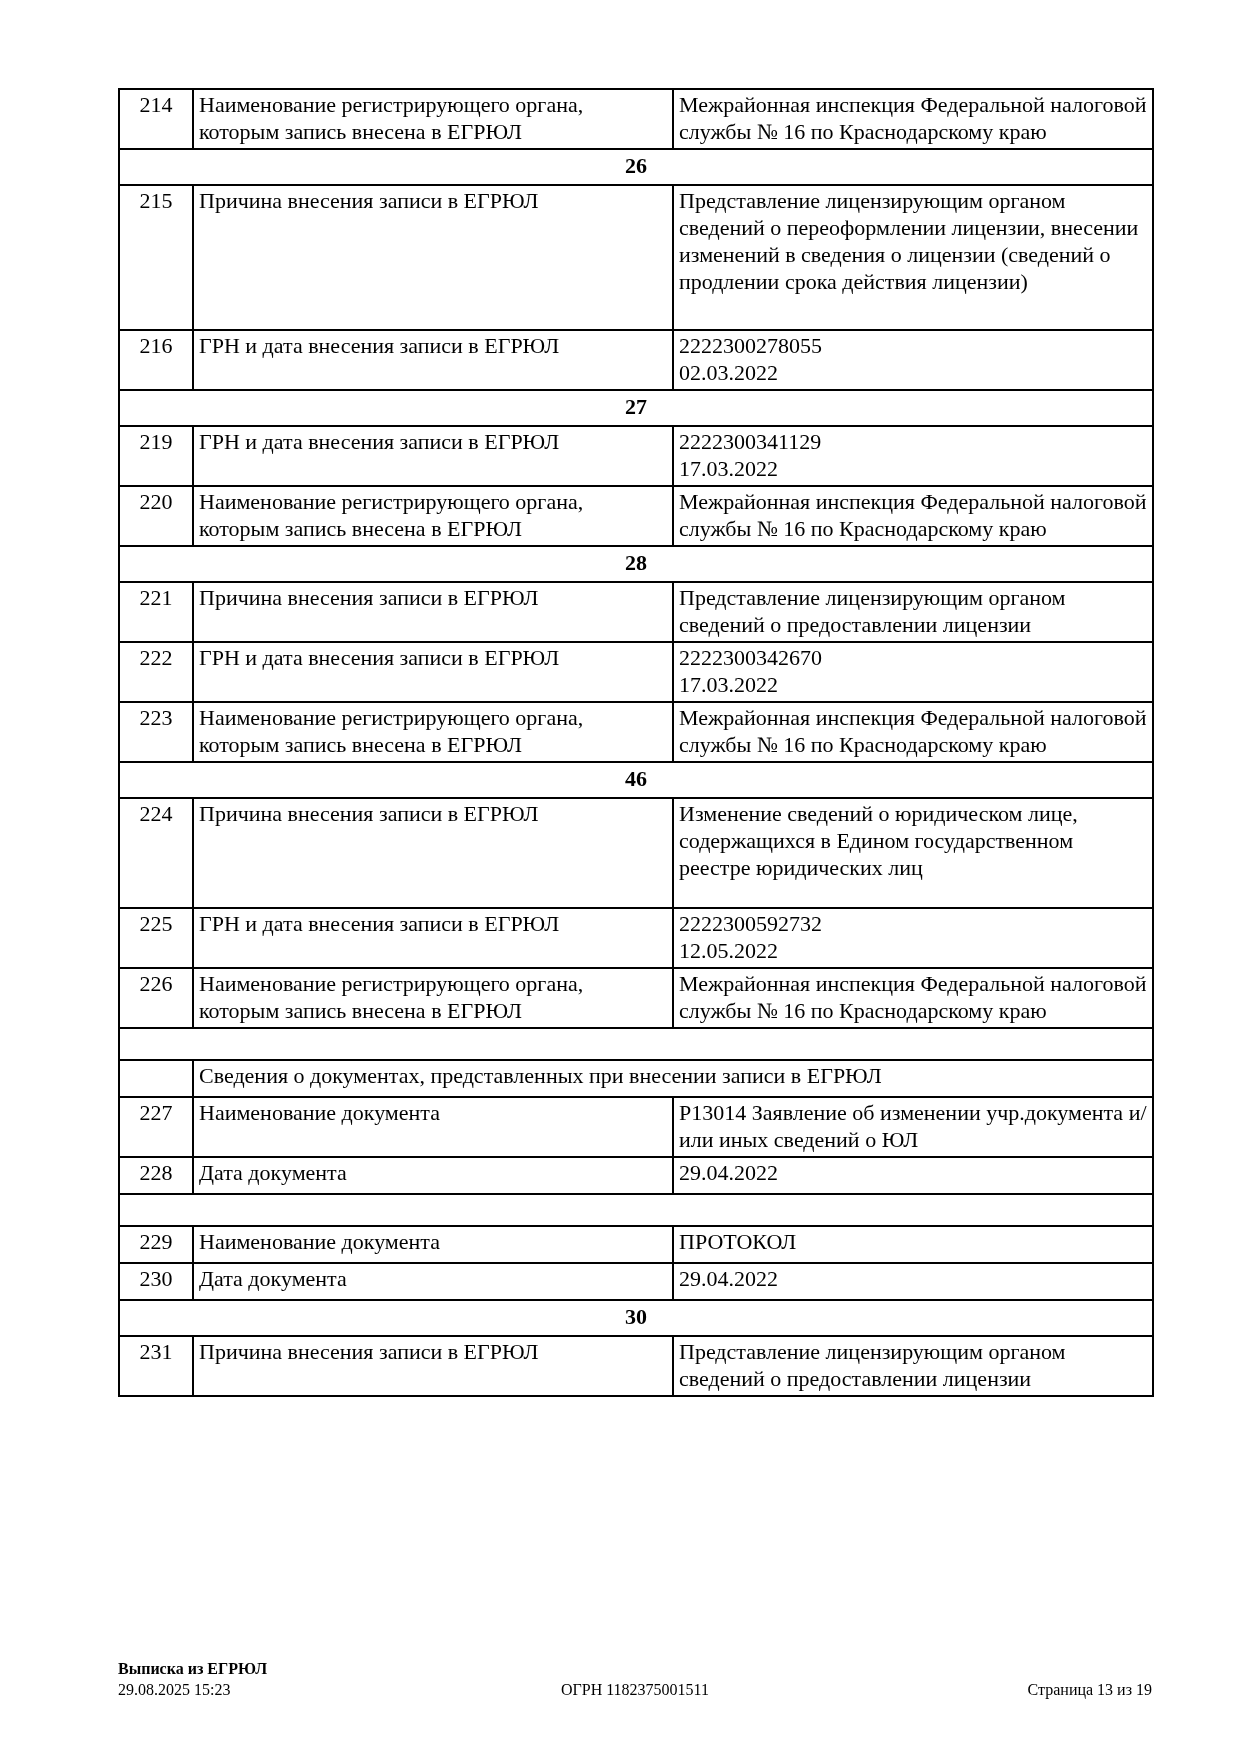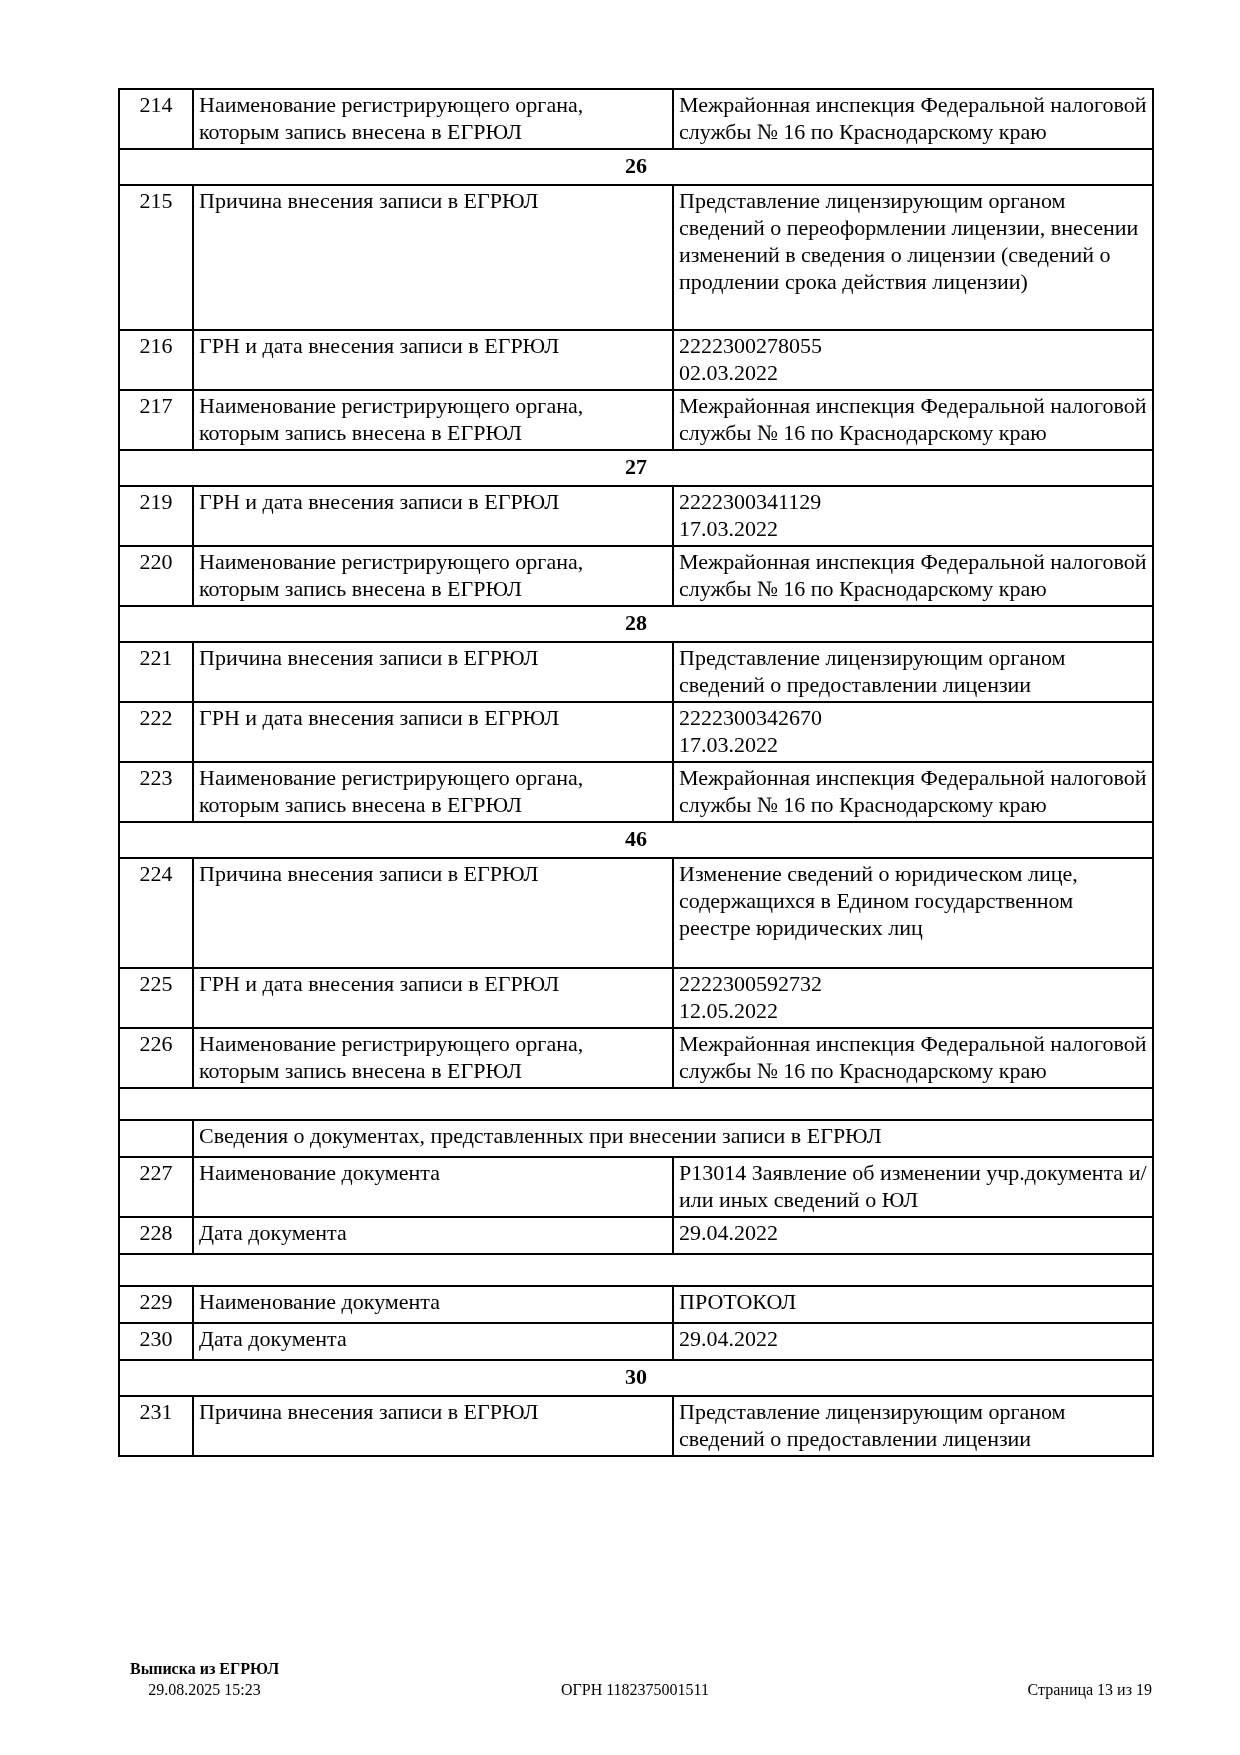--- a/index.html
+++ b/index.html
@@ -34,21 +34,21 @@
   tr.row-record td { height: 31px; }
   tr[data-rownum="215"] td { height: 139px; }
   tr[data-rownum="218"] td { height: 104px; }
   tr[data-rownum="224"] td { height: 104px; }
 
   .footer {
     position: absolute; left: 118px; top: 1658px;
     width: 1034px; height: 42px;
     font-size: 16px; line-height: 21px;
   }
-  .footer-left { position: absolute; left: 12px; bottom: 0; text-align: center; }
+  .footer-left { position: absolute; left: 0; bottom: 0; }
   .footer-title { font-weight: bold; }
   .footer-center {
     position: absolute; left: 0; right: 0; bottom: 0;
     text-align: center;
   }
   .footer-right { position: absolute; right: 0; bottom: 0; text-align: right; }
 </style>
 </head>
 <body>
 
@@ -72,25 +72,20 @@
         <tr class="row-record" data-rownum="215">
           <td class="cell-num">215</td>
           <td class="cell-label">Причина внесения записи в ЕГРЮЛ</td>
           <td class="cell-value">Представление лицензирующим органом сведений о переоформлении лицензии, внесении изменений в сведения о лицензии (сведений о продлении срока действия лицензии)</td>
         </tr>
         <tr class="row-record" data-rownum="216">
           <td class="cell-num">216</td>
           <td class="cell-label">ГРН и дата внесения записи в ЕГРЮЛ</td>
           <td class="cell-value">2222300278055
 02.03.2022</td>
-        </tr>
-        <tr class="row-record" data-rownum="217">
-          <td class="cell-num">217</td>
-          <td class="cell-label">Наименование регистрирующего органа, которым запись внесена в ЕГРЮЛ</td>
-          <td class="cell-value">Межрайонная инспекция Федеральной налоговой службы № 16 по Краснодарскому краю</td>
         </tr>
         <tr class="row-section">
           <td class="cell-section" colspan="3">27</td>
         </tr>
         <tr class="row-record" data-rownum="219">
           <td class="cell-num">219</td>
           <td class="cell-label">ГРН и дата внесения записи в ЕГРЮЛ</td>
           <td class="cell-value">2222300341129
 17.03.2022</td>
         </tr>

